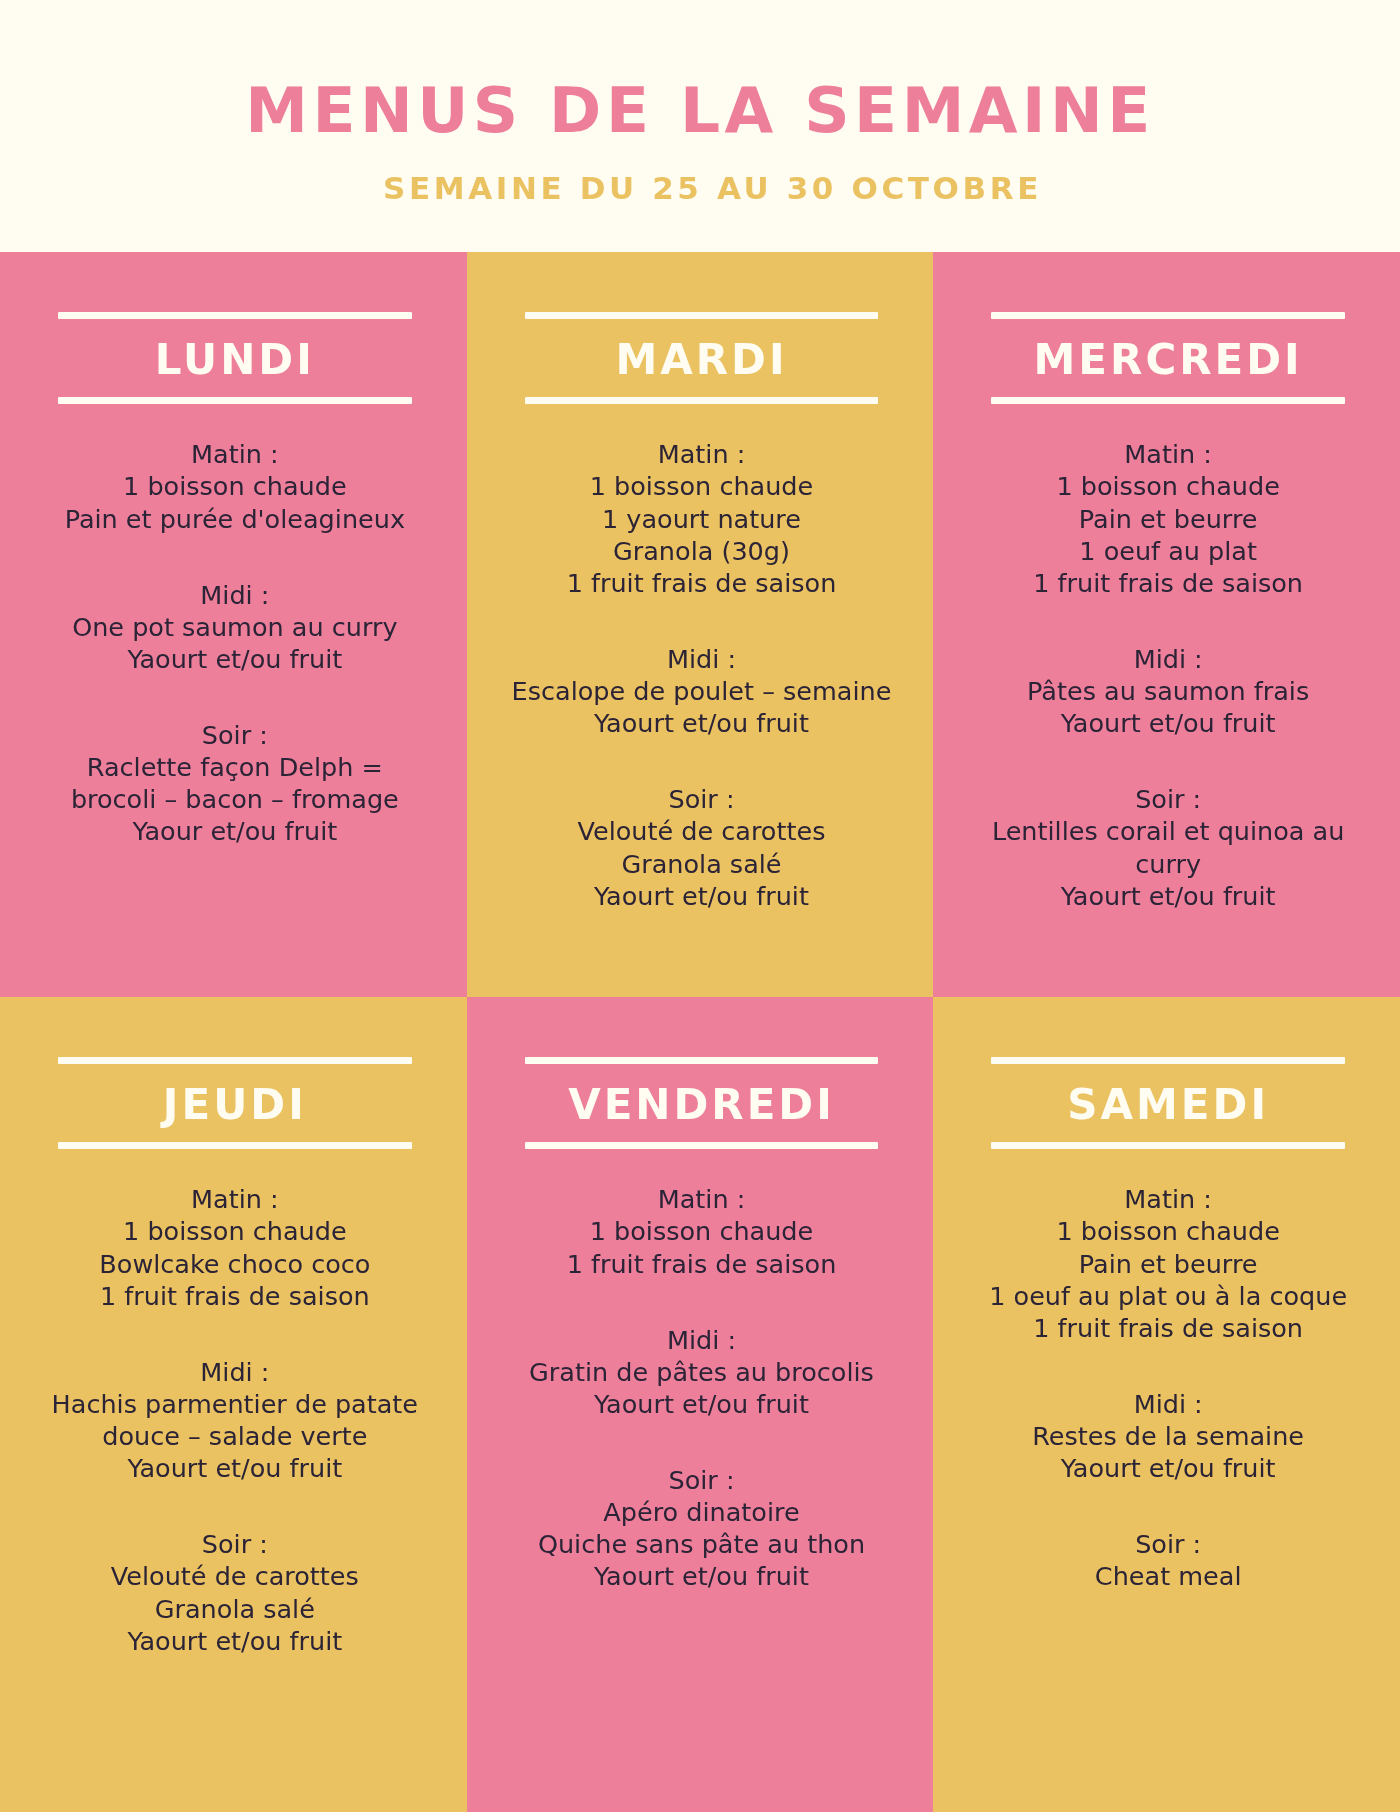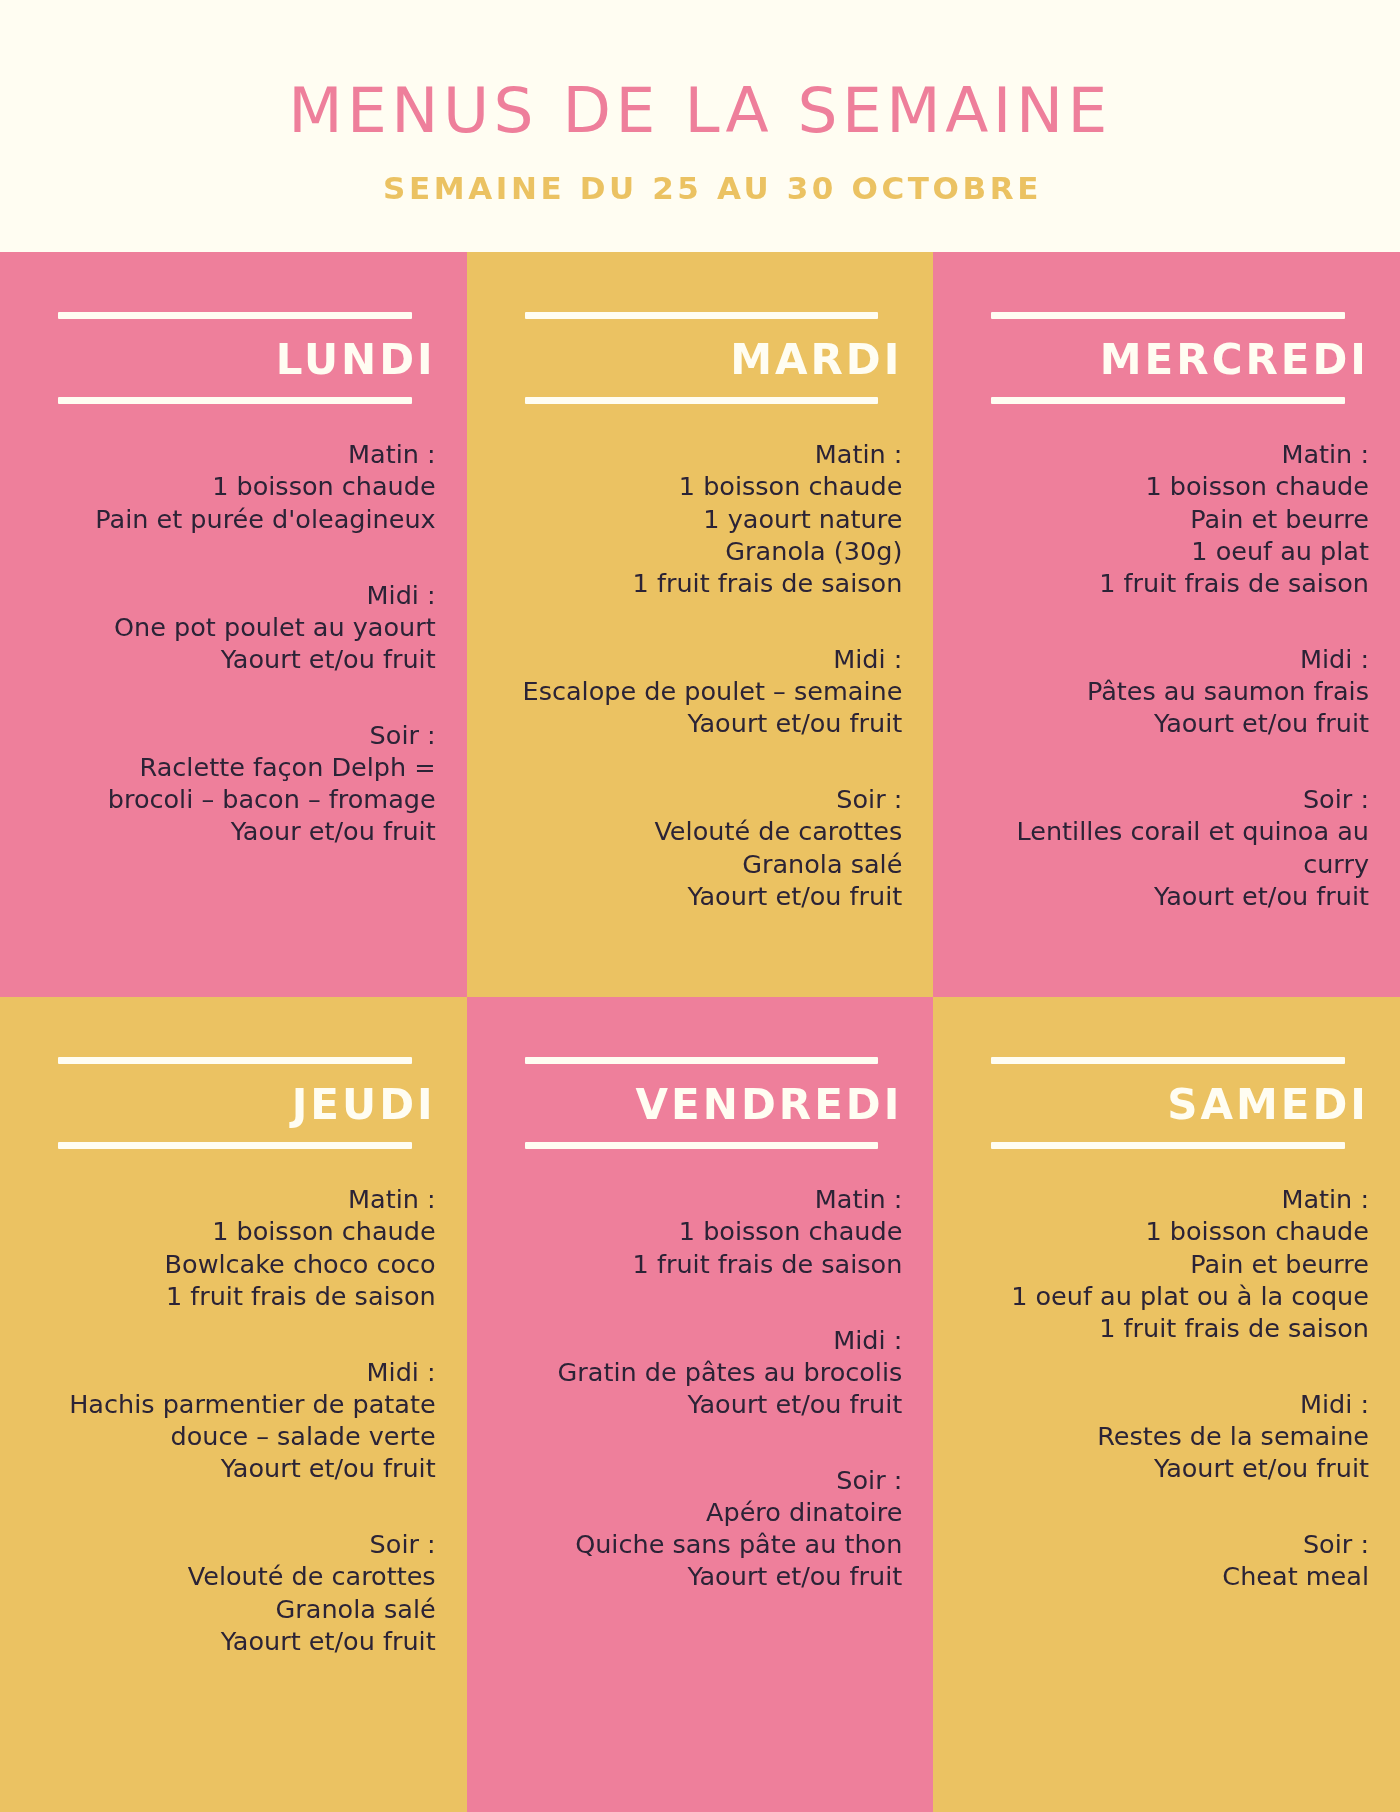--- a/index.html
+++ b/index.html
@@ -24,21 +24,21 @@
 
   
   .header {
     background: #FFFDF2;
     padding: 78px 0 46px 0;
     text-align: center;
   }
   .main-title {
     margin: 0;
     font-family: "DejaVu Sans", sans-serif;
-    font-weight: 400;
+    font-weight: 700;
     font-size: 63px;
     letter-spacing: 4.5px;
     color: #EE7F9B;
     line-height: 1.05;
     text-transform: uppercase;
   }
   .sub-title {
     margin: 26px 0 0 0;
     font-family: "DejaVu Sans", sans-serif;
     font-weight: 700;
@@ -53,21 +53,21 @@
   .grid {
     flex: 1 1 auto;
     display: grid;
     grid-template-columns: repeat(3, 1fr);
     grid-auto-rows: auto;
   }
 
   .day-card {
     padding: 60px 31px 46px 34px;
     box-sizing: border-box;
-    text-align: right;
+    text-align: center;
     min-height: 745px;
   }
   .day-card.pink  { background: #EE7F9B; }
   .day-card.gold  { background: #EBC262; }
 
   .rule {
     width: 370px;
     max-width: 88%;
     height: 7px;
     background: #FFFDF2;
@@ -125,21 +125,21 @@
         <h2 class="day-name">LUNDI</h2>
         <div class="rule"></div>
         <div class="meals">
           <div class="meal-block">
             <p class="meal-label">Matin :</p>
             <p class="meal-line">1 boisson chaude</p>
             <p class="meal-line">Pain et purée d'oleagineux</p>
           </div>
           <div class="meal-block">
             <p class="meal-label">Midi :</p>
-            <p class="meal-line">One pot poulet au yaourt</p>
+            <p class="meal-line">One pot saumon au curry</p>
             <p class="meal-line">Yaourt et/ou fruit</p>
           </div>
           <div class="meal-block">
             <p class="meal-label">Soir :</p>
             <p class="meal-line">Raclette façon Delph =</p>
             <p class="meal-line">brocoli – bacon – fromage</p>
             <p class="meal-line">Yaour et/ou fruit</p>
           </div>
         </div>
       </section>

